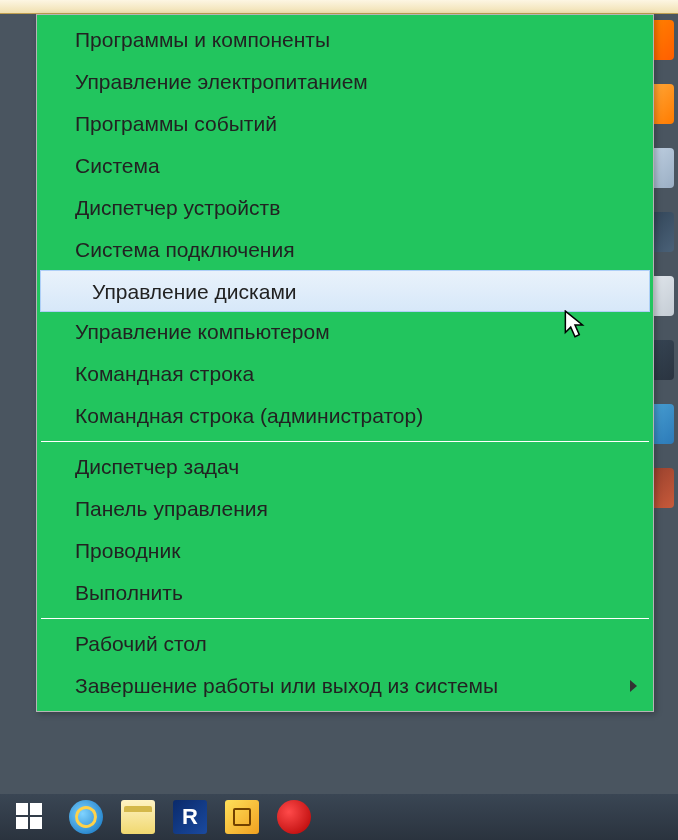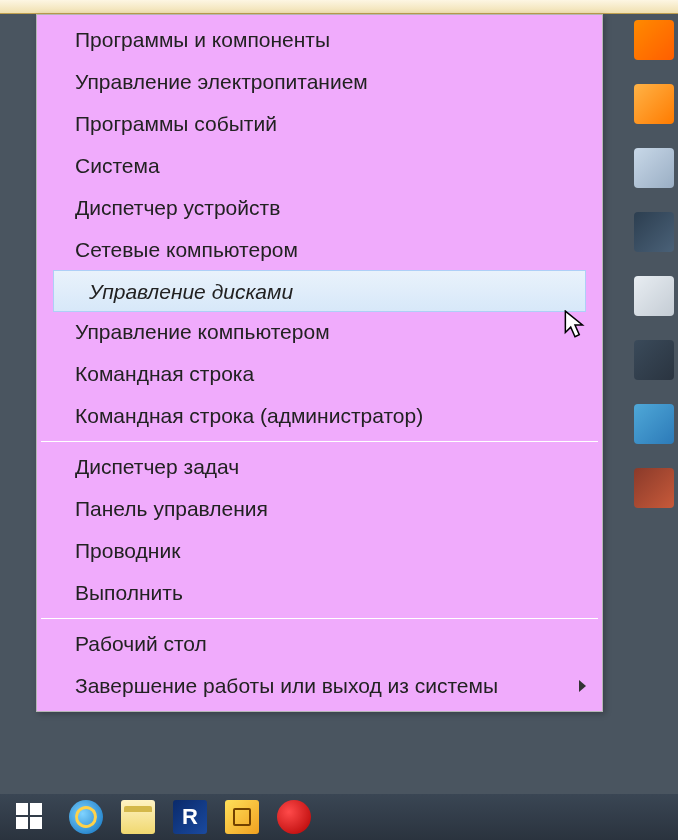--- a/index.html
+++ b/index.html
@@ -27,42 +27,41 @@
   .topbar {
     position: absolute; top: 0; left: 0; right: 0; height: 14px;
     background: linear-gradient(to bottom, #fdf6e3, #f0e0b0);
     border-bottom: 1px solid #c0a050;
   }
 
   
   .menu {
     position: absolute;
     left: 36px; top: 14px;
-    width: 567px;
-    background: #f0abfc;
+    width: 618px;
+    background: #22c55e;
     border: 1px solid #b5b5b5;
     box-shadow: 2px 2px 6px rgba(0,0,0,0.25);
     padding: 4px 2px;
   }
   .menu-item {
     position: relative;
     height: 42px;
     line-height: 42px;
     padding: 0 28px 0 36px;
     font-size: 21px;
     color: #222;
     cursor: default;
     white-space: nowrap;
   }
   .menu-item.hover {
     background: linear-gradient(to bottom, #e9f2fb, #d7e8f9);
     border: 1px solid #aecff7;
-    margin: -1px 14px;
-    padding-left: 35px;
-    font-style: italic;
+    margin: -1px 1px;
+    padding-left: 51px;
   }
   .menu-sep {
     height: 1px;
     margin: 4px 2px;
     background: #d8d8d8;
     border-bottom: 1px solid #ffffff;
   }
   .submenu-arrow {
     position: absolute; right: 14px; top: 50%; transform: translateY(-50%);
     width: 0; height: 0;
@@ -119,21 +118,21 @@
   <div class="dicon di7"></div>
   <div class="dicon di8"></div>
 </div>
 
 <div class="menu" id="menu">
     <div class="menu-item"><span>Программы и компоненты</span></div>
     <div class="menu-item"><span>Управление электропитанием</span></div>
     <div class="menu-item"><span>Программы событий</span></div>
     <div class="menu-item"><span>Система</span></div>
     <div class="menu-item"><span>Диспетчер устройств</span></div>
-    <div class="menu-item"><span>Сетевые компьютером</span></div>
+    <div class="menu-item"><span>Система подключения</span></div>
     <div class="menu-item hover"><span>Управление дисками</span></div>
     <div class="menu-item"><span>Управление компьютером</span></div>
     <div class="menu-item"><span>Командная строка</span></div>
     <div class="menu-item"><span>Командная строка (администратор)</span></div>
     <div class="menu-sep"></div>
     <div class="menu-item"><span>Диспетчер задач</span></div>
     <div class="menu-item"><span>Панель управления</span></div>
     <div class="menu-item"><span>Проводник</span></div>
     <div class="menu-item"><span>Выполнить</span></div>
     <div class="menu-sep"></div>

